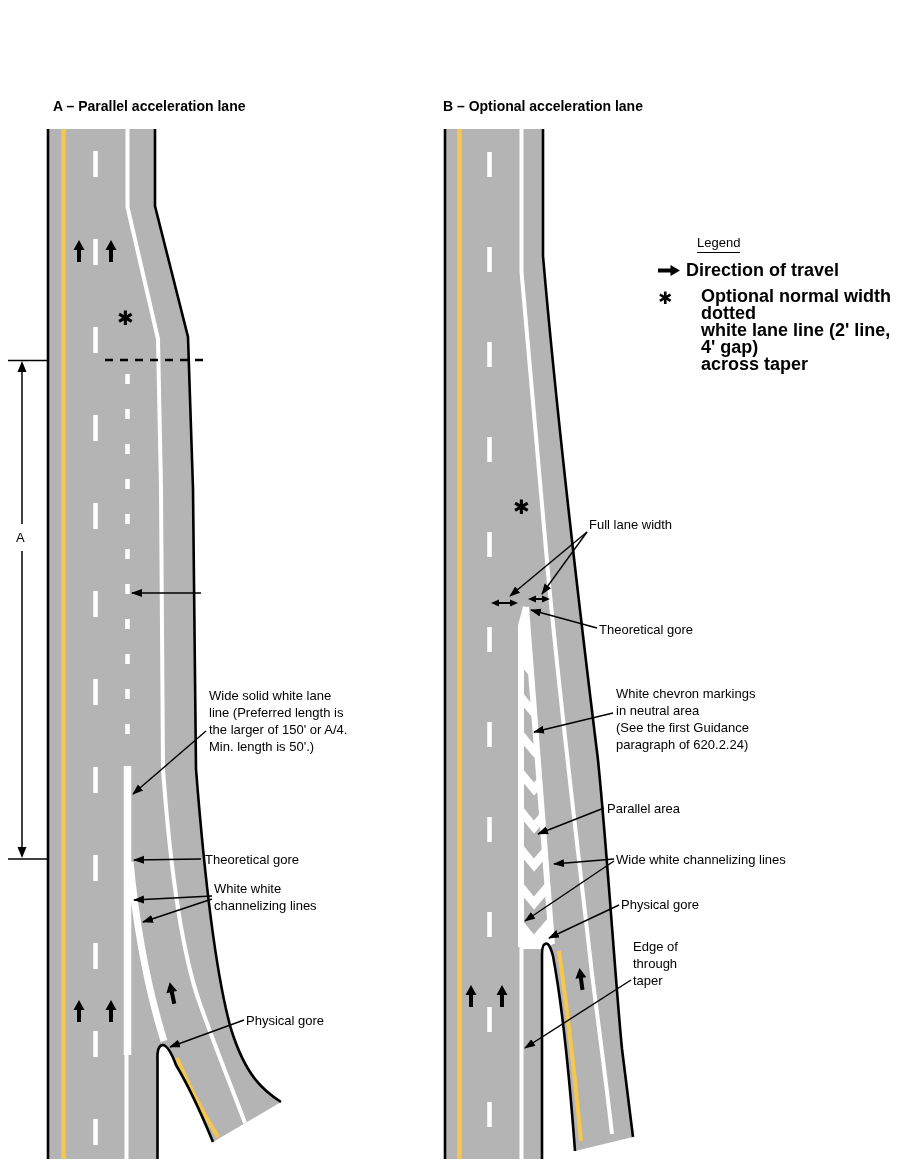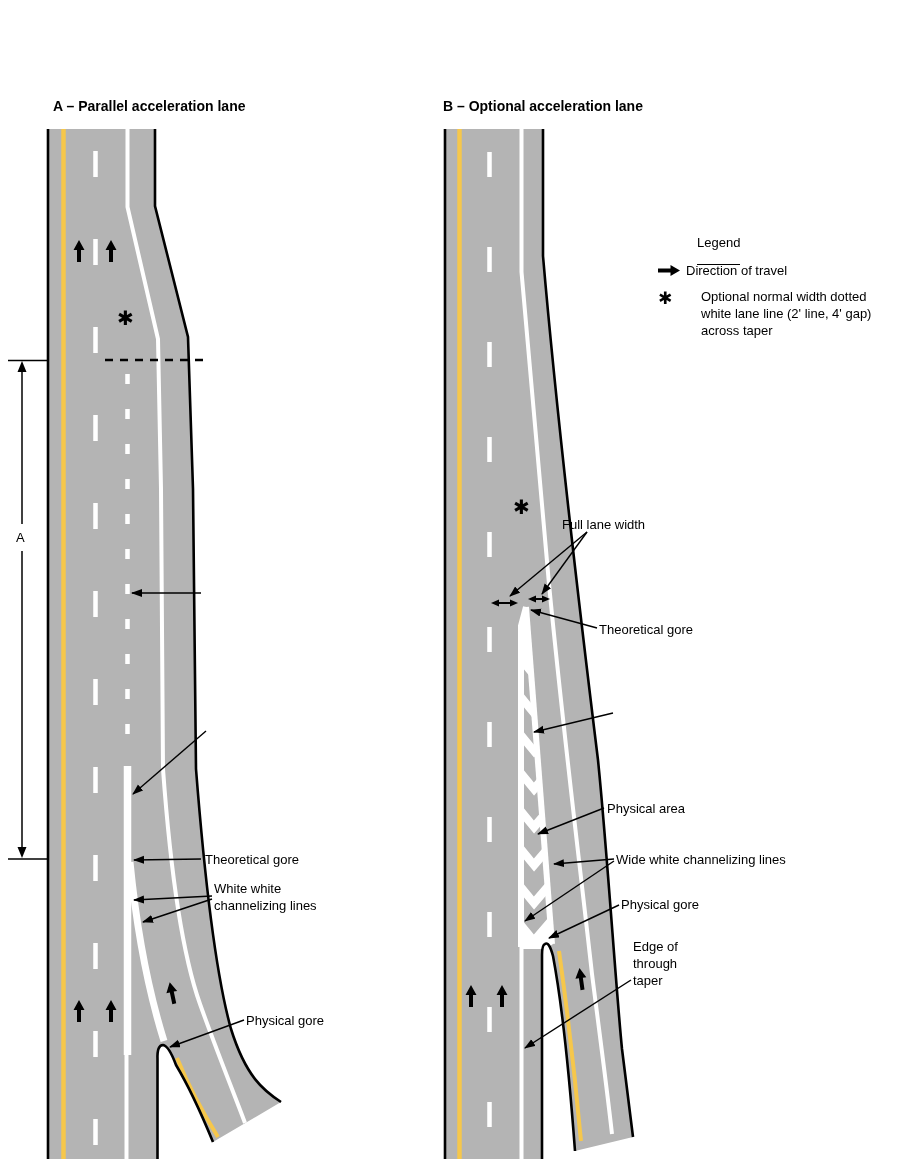--- a/index.html
+++ b/index.html
@@ -4,22 +4,22 @@
 <style>
   html,body{margin:0;padding:0;background:#fff;}
   #stage{position:relative;width:900px;height:1163px;background:#fff;overflow:hidden;
          font-family:"Liberation Sans","DejaVu Sans",sans-serif;color:#000;margin-top:29px;}
   #drawing{position:absolute;left:0;top:0;}
   .title{position:absolute;font-size:14px;font-weight:bold;white-space:nowrap;}
   .callout{position:absolute;font-size:13px;line-height:17px;white-space:pre-line;}
   .dim-label{position:absolute;font-size:13px;}
   .asterisk{position:absolute;font-size:20px;font-weight:bold;font-family:"DejaVu Sans",sans-serif;line-height:20px;}
   .legend{position:absolute;left:656px;top:206px;width:250px;}
-  .legend-heading{position:absolute;left:41px;top:0;font-size:13px;border-bottom:1.4px solid #000;padding-bottom:14px;}
-  .legend-item-text{position:absolute;font-size:13px;line-height:17px;white-space:pre-line;}
+  .legend-heading{position:absolute;left:41px;top:0;font-size:13px;border-bottom:1.4px solid #000;padding-bottom:2px;}
+  .legend-item-text{position:absolute;font-size:18px;line-height:17px;white-space:pre-line;font-weight:bold;}
   .legend-icon{position:absolute;}
   .legend-asterisk{font-size:17px;font-weight:bold;font-family:"DejaVu Sans",sans-serif;line-height:17px;}
 </style>
 </head>
 <body>
 
 <div id="stage">
 
   <svg id="drawing" width="900" height="1163" viewBox="0 0 900 1163">
     <defs>
@@ -152,28 +152,36 @@
   </svg>
 
   <div class="title" style="left:53px;top:69px;">A – Parallel acceleration lane</div>
   <div class="title" style="left:443px;top:69px;">B – Optional acceleration lane</div>
 
   <div class="asterisk" style="left:117px;top:279px;">✱</div>
   <div class="asterisk" style="left:513px;top:468px;">✱</div>
 
   <div class="dim-label" style="left:16px;top:501px;">A</div>
 
+  <div class="callout" style="left:209px;top:658px;">Wide solid white lane
+line (Preferred length is
+the larger of 150' or A/4.
+Min. length is 50'.)</div>
   <div class="callout" style="left:205px;top:822px;">Theoretical gore</div>
   <div class="callout" style="left:214px;top:851px;">White white
 channelizing lines</div>
   <div class="callout" style="left:246px;top:983px;">Physical gore</div>
 
-  <div class="callout" style="left:562px;top:487px;">Full lane width</div>
+  <div class="callout" style="left:589px;top:487px;">Full lane width</div>
   <div class="callout" style="left:599px;top:592px;">Theoretical gore</div>
-  <div class="callout" style="left:607px;top:771px;">Physical area</div>
+  <div class="callout" style="left:616px;top:656px;">White chevron markings
+in neutral area
+(See the first Guidance
+paragraph of 620.2.24)</div>
+  <div class="callout" style="left:607px;top:771px;">Parallel area</div>
   <div class="callout" style="left:616px;top:822px;">Wide white channelizing lines</div>
   <div class="callout" style="left:621px;top:867px;">Physical gore</div>
   <div class="callout" style="left:633px;top:909px;">Edge of
 through
 taper</div>
 
   <div class="legend">
     <div class="legend-heading">Legend</div>
     <svg class="legend-icon" style="left:2px;top:30px;" width="23" height="11" viewBox="0 0 23 11">
       <path d="M0,3.5 h12.5 V0 L22,5.5 L12.5,11 V7.5 H0 Z" fill="#000"></path>

